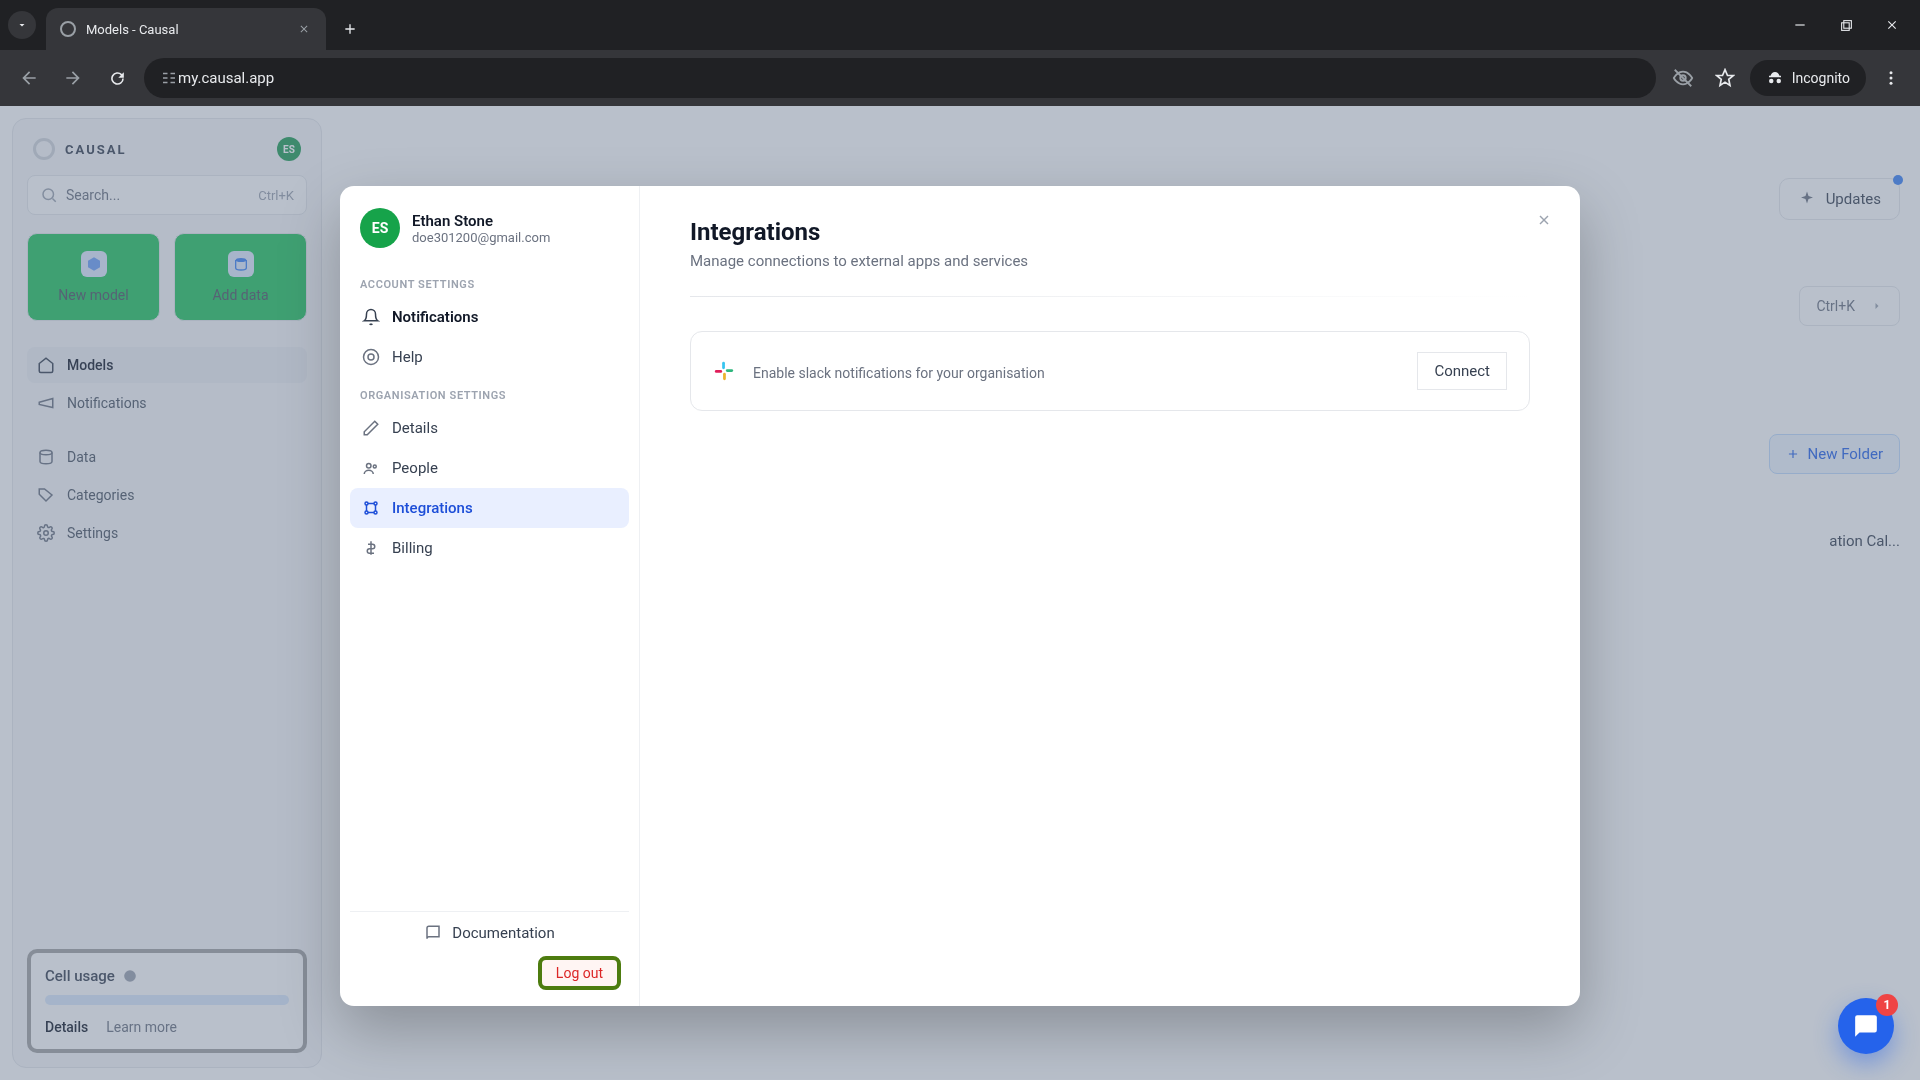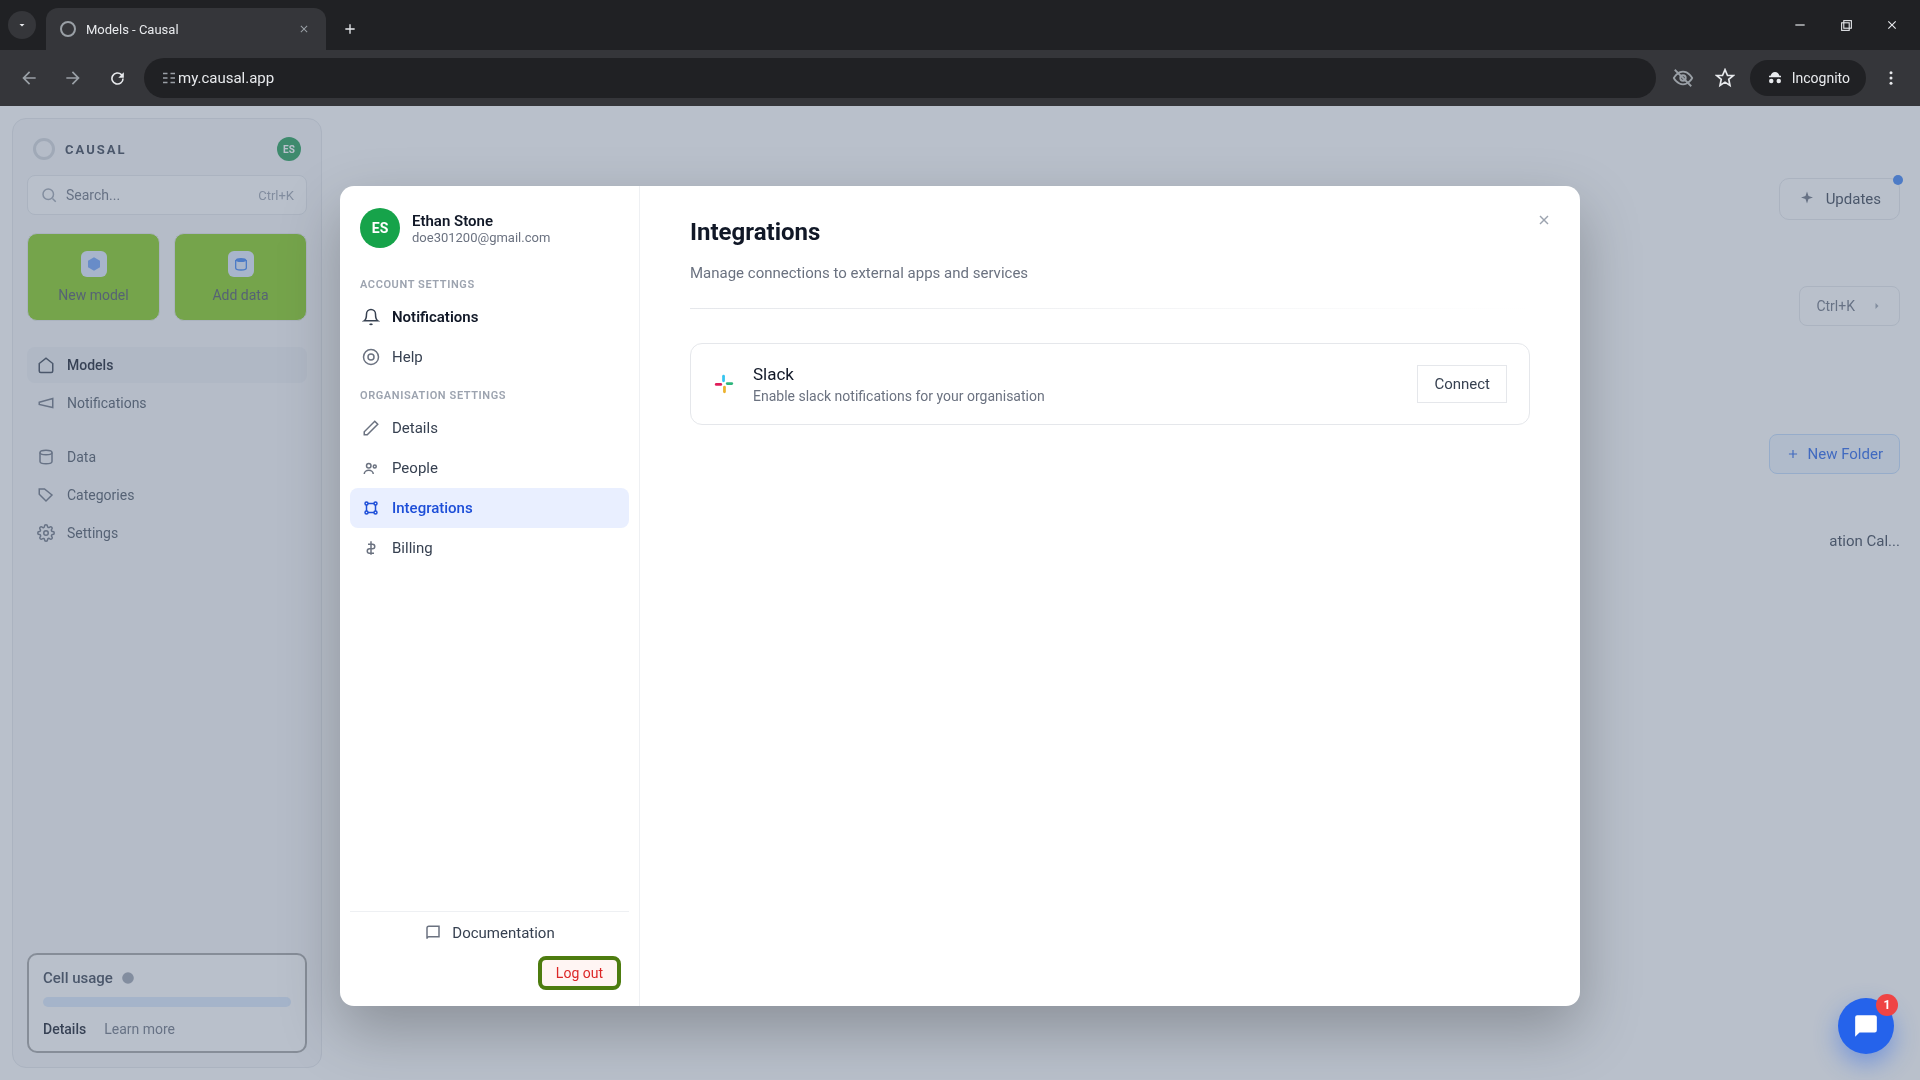--- a/index.html
+++ b/index.html
@@ -28,26 +28,26 @@
 .viewport { position:relative; width:100%; height:calc(1080px - 106px); background:#fff; }
 .app-bg { position:absolute; inset:0; }
 .app-sidebar { position:absolute; left:12px; top:12px; width:310px; bottom:12px; background:#f7f8fa; border:1px solid #e5e7eb; border-radius:14px; padding:14px; display:flex; flex-direction:column; }
 .brand-row { display:flex; align-items:center; gap:10px; padding:4px 6px 14px; }
 .brand-ring { width:22px; height:22px; border:3px solid #d1d5db; border-radius:50%; }
 .brand-text { font-weight:700; letter-spacing:2px; color:#374151; font-size:13px; }
 .avatar-sm { margin-left:auto; width:24px; height:24px; border-radius:50%; background:#1f9d55; color:#fff; font-size:10px; font-weight:700; display:flex; align-items:center; justify-content:center; }
 .search-box { height:40px; border:1px solid #e5e7eb; border-radius:8px; background:#fff; display:flex; align-items:center; padding:0 12px; gap:8px; color:#6b7280; font-size:14px; }
 .search-box .kbd { margin-left:auto; color:#9ca3af; font-size:13px; }
 .tile-row { display:flex; gap:14px; margin-top:18px; }
-.tile { flex:1; height:88px; border:1px solid #e5e7eb; border-radius:10px; background:#84cc16; display:flex; flex-direction:column; align-items:center; justify-content:center; gap:10px; color:#4b5563; font-size:14px; cursor:pointer; }
+.tile { flex:1; height:88px; border:1px solid #e5e7eb; border-radius:10px; background:#22c55e; display:flex; flex-direction:column; align-items:center; justify-content:center; gap:10px; color:#4b5563; font-size:14px; cursor:pointer; }
 .tile .ic { width:26px; height:26px; border-radius:6px; background:#e0ecff; display:flex; align-items:center; justify-content:center; }
 .nav-list { margin-top:26px; display:flex; flex-direction:column; gap:2px; }
 .nav-item { height:36px; border-radius:8px; display:flex; align-items:center; gap:12px; padding:0 10px; color:#4b5563; font-size:14px; cursor:pointer; }
 .nav-item.active { background:#eef0f4; color:#111827; font-weight:500; }
-.bottom-card { margin-top:auto; border:2px solid #a3a3a3; border-radius:10px; padding:14px; background:#fff; }
+.bottom-card { margin-top:auto; border:4px solid #a3a3a3; border-radius:10px; padding:14px; background:#fff; }
 .cell-usage-title { display:flex; align-items:center; gap:8px; color:#374151; font-size:15px; font-weight:500; }
 .meter { height:10px; border-radius:6px; background:#dbeafe; margin-top:10px; }
 .bc-links { margin-top:14px; display:flex; gap:18px; font-size:14px; }
 .bc-links span:first-child { color:#111827; font-weight:500; }
 .bc-links span:last-child { color:#6b7280; }
 .help-doc { margin-top:14px; height:42px; border:1px solid #e5e7eb; border-radius:10px; background:#fff; display:flex; align-items:center; padding:0 12px; gap:10px; color:#4b5563; font-size:15px; }
 .help-doc .cog { margin-left:auto; }
 
 .app-main { position:absolute; left:342px; right:20px; top:12px; }
 .updates-chip { position:absolute; right:0; top:60px; height:42px; padding:0 18px; border:1px solid #e5e7eb; border-radius:10px; background:#fff; display:flex; align-items:center; gap:10px; color:#374151; font-size:15px; }
@@ -67,21 +67,21 @@
 .sec-label { font-size:11px; letter-spacing:.6px; color:#9ca3af; font-weight:600; padding:12px 10px 6px; }
 .dlg-item { height:40px; border-radius:8px; display:flex; align-items:center; gap:12px; padding:0 12px; color:#374151; font-size:15px; cursor:pointer; }
 .dlg-item.active { background:#e9efff; color:#1d4ed8; font-weight:500; }
 .dlg-item.notif { font-weight:600; color:#111827; }
 .dlg-footer { margin-top:auto; border-top:1px solid #eef0f3; padding:12px 8px 4px; display:flex; align-items:center; gap:14px;flex-direction:column; }
 .doc-link { display:flex; align-items:center; gap:10px; color:#374151; font-size:15px; cursor:pointer; }
 .logout-btn { margin-left:auto; height:34px; padding:0 14px; border:4px solid #4d7c0f; background:#fff5f3; color:#dc2626; border-radius:8px; font-size:14px; cursor:pointer; display:flex; align-items:center; }
 .dlg-main { flex:1; position:relative; padding:32px 50px; }
 .dlg-close { position:absolute; top:20px; right:22px; width:28px; height:28px; border-radius:6px; display:flex; align-items:center; justify-content:center; cursor:pointer; color:#9ca3af; }
 .dlg-title { font-size:24px; font-weight:700; color:#111827; }
-.dlg-sub { font-size:15px; color:#6b7280; margin-top:18px; }
+.dlg-sub { font-size:15px; color:#6b7280; margin-top:6px; }
 .divider { height:1px; background:linear-gradient(to right,#e5e7eb, transparent); margin:26px 0 34px; }
 .int-card { border:1px solid #e5e7eb; border-radius:12px; padding:20px 22px; display:flex; align-items:center; gap:18px; }
 .slack-icon { width:22px; height:22px; }
 .int-texts { flex:1; }
 .int-name { font-size:17px; color:#111827; }
 .int-desc { font-size:14px; color:#6b7280; margin-top:4px; }
 .connect-btn { height:38px; padding:0 16px; border:1px solid #e5e7eb; border-radius:0; background:#fff; color:#374151; font-size:15px; cursor:pointer; }
 
 
 .chat-fab { position:absolute; right:26px; bottom:26px; width:56px; height:56px; border-radius:50%; background:#2563eb; display:flex; align-items:center; justify-content:center; box-shadow:0 10px 24px rgba(37,99,235,.45); cursor:pointer; }
@@ -374,21 +374,20 @@
       <div class="dlg-sub">Manage connections to external apps and services</div>
       <div class="divider"></div>
       <div class="int-card">
         <svg class="slack-icon" viewBox="0 0 24 24">
           <rect x="10" y="2" width="3" height="8" rx="1.5" fill="#36C5F0"></rect>
           <rect x="14" y="10" width="8" height="3" rx="1.5" fill="#2EB67D"></rect>
           <rect x="11" y="14" width="3" height="8" rx="1.5" fill="#ECB22E"></rect>
           <rect x="2" y="11" width="8" height="3" rx="1.5" fill="#E01E5A"></rect>
         </svg>
         <div class="int-texts">
-          <div class="int-name">Slack</div>
           <div class="int-desc">Enable slack notifications for your organisation</div>
         </div>
         <button class="connect-btn"><span>Connect</span></button>
       </div>
 
     </div>
   </div>
 
   <div class="chat-fab">
     <svg width="26" height="26" viewBox="0 0 24 24" fill="#fff">

